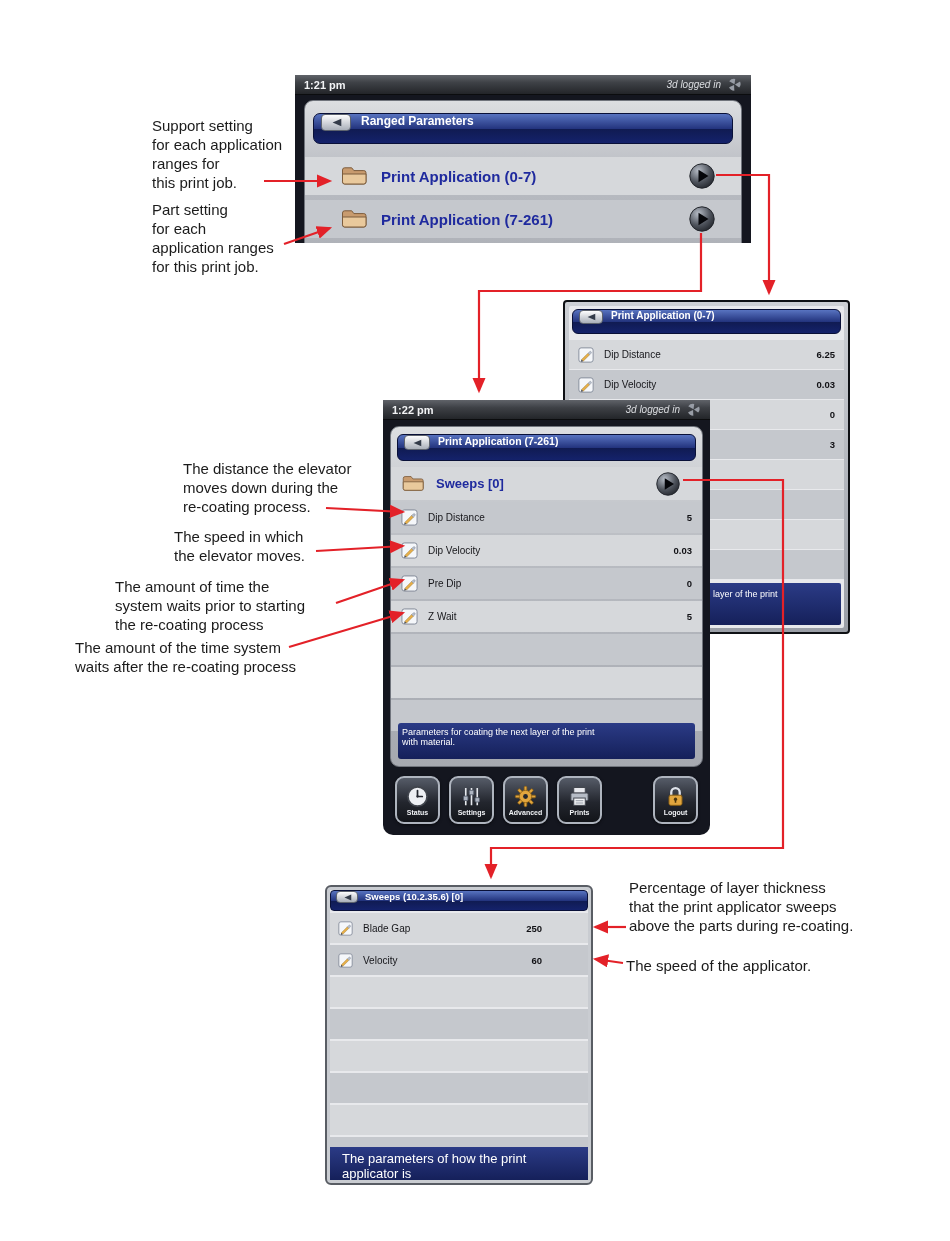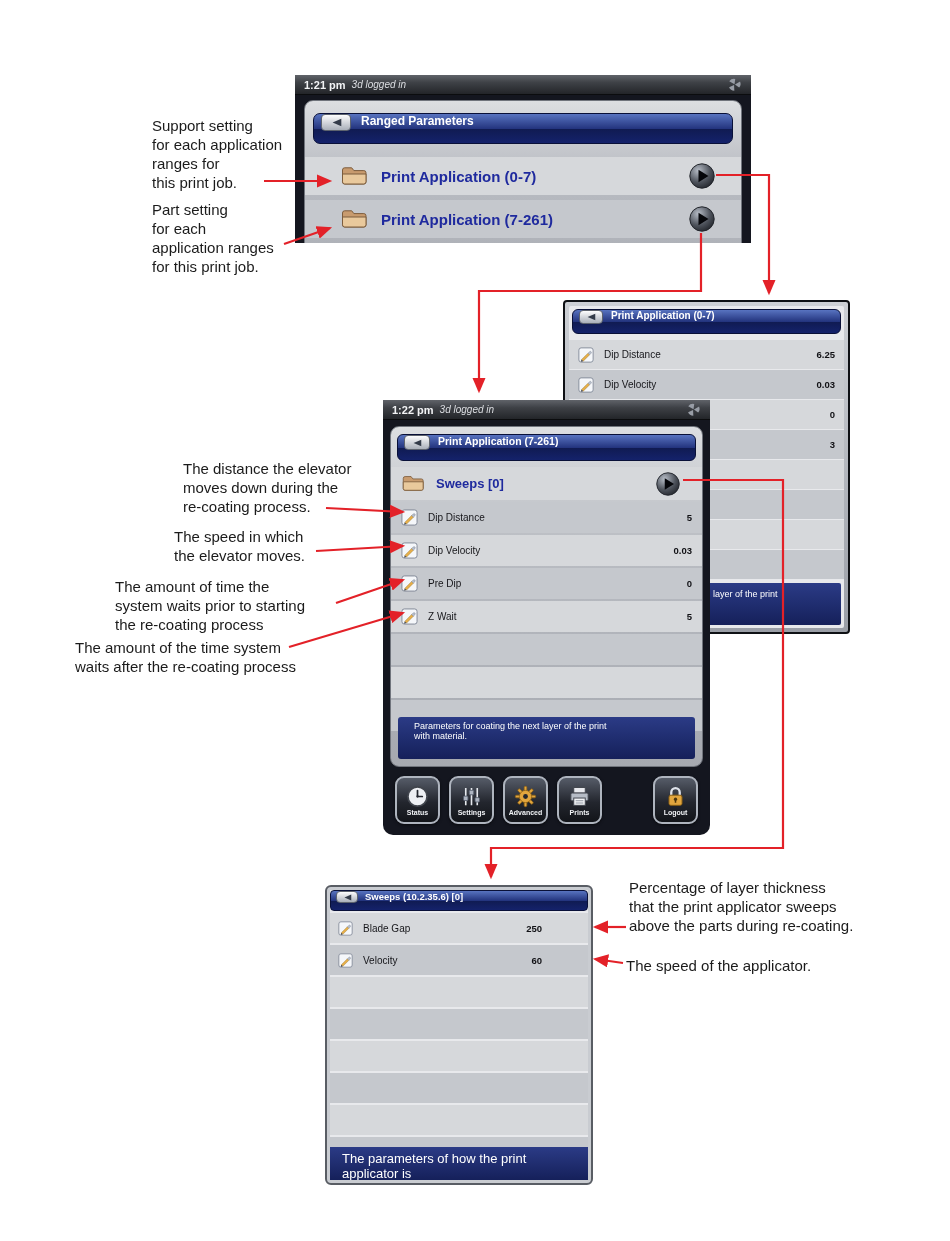--- a/index.html
+++ b/index.html
@@ -2,21 +2,21 @@
 <html><head>
 <meta charset="utf-8">
 <style>
   *{margin:0;padding:0;box-sizing:border-box}
   body{width:950px;height:1241px;font-family:"Liberation Sans",sans-serif;position:relative;background:#fff;overflow:hidden}
   .canvas{position:absolute;inset:0;background:#fff}
   .callout{position:absolute;white-space:pre-line;font-size:15px;line-height:19px;color:#1b1b1b;z-index:5}
   .screen{position:absolute}
   .statusbar{height:20px;display:flex;align-items:center;gap:6px;padding:0 9px;background:linear-gradient(180deg,#606369 0%,#3e4146 40%,#232529 100%);border-bottom:1px solid #0b0c0e}
   .sb-time{font-size:11px;font-weight:bold;color:#f2f3f5}
-  .sb-user{flex:1;text-align:left;font-size:10px;font-style:italic;color:#dcdee2}
+  .sb-user{flex:1;text-align:right;font-size:10px;font-style:italic;color:#dcdee2}
   .device-body{position:relative;overflow:hidden;background:#14161f}
   .panel{position:absolute;background:linear-gradient(180deg,#dcdee1 0%,#b9bcc2 35%,#a6a9b0 100%);border:1px solid #70747c;border-radius:9px;overflow:hidden}
   .titlebar{display:flex;background:linear-gradient(180deg,#5873c0 0%,#24357f 50%,#101b52 52%,#14226b 100%);border:1px solid #091038;color:#fff;font-weight:bold}
   .backbtn{display:inline-flex;align-items:center;justify-content:center;background:linear-gradient(180deg,#fdfdfe,#a9afb9);border:1px solid #5d636e;border-radius:4px}
   .row{display:flex;align-items:center}
   .row.light{background:#d6d8db}
   .row.dark{background:#c5c8cd}
   .itemlabel{color:#1f2a9e;font-weight:bold}
   .plabel{color:#16161a}
   .pvalue{margin-left:auto;font-weight:bold;color:#101014;font-size:9.5px}
@@ -251,21 +251,21 @@
                 <path d="M11.3 6.9l1.6-1.6a1.27 1.27 0 0 1 1.8 1.8l-1.6 1.6z" fill="#b9c0cc" stroke="#7f8796" stroke-width="0.5"></path>
                 <path d="M4 14.2l1.8 1.8-2.6.7z" fill="#3c3f46"></path>
               </svg>
             </span>
           <span class="plabel">Z Wait</span>
           <span class="pvalue">5</span>
         </div>
         <div class="row dark s3row"></div>
         <div class="row light s3row"></div>
         <div class="row dark s3row"></div>
-        <div class="footerbar" style="left:7px;right:7px;bottom:7px;height:42px;font-size:9px;padding:4px 16px;border-radius:3px">Parameters for coating the next layer of the print
+        <div class="footerbar" style="left:7px;right:7px;bottom:7px;height:36px;font-size:9px;padding:4px 4px;border-radius:3px">Parameters for coating the next layer of the print
 with material.</div>
       </div>
       <div style="position:absolute;left:8px;right:8px;bottom:5px;height:60px;display:flex;align-items:center;gap:9px;padding:0 4px">
         <div class="tbtn">
           <span class="icon">
               <svg width="23" height="23" viewBox="0 0 24 24">
                 <circle cx="12" cy="12" r="10" fill="#edeff3" stroke="#41454d" stroke-width="1.8"></circle>
                 <path d="M12 12V5.8M12 12h5" stroke="#23262e" stroke-width="1.8" fill="none" stroke-linecap="round"></path>
                 <circle cx="12" cy="12" r="1.2" fill="#23262e"></circle>
               </svg>

